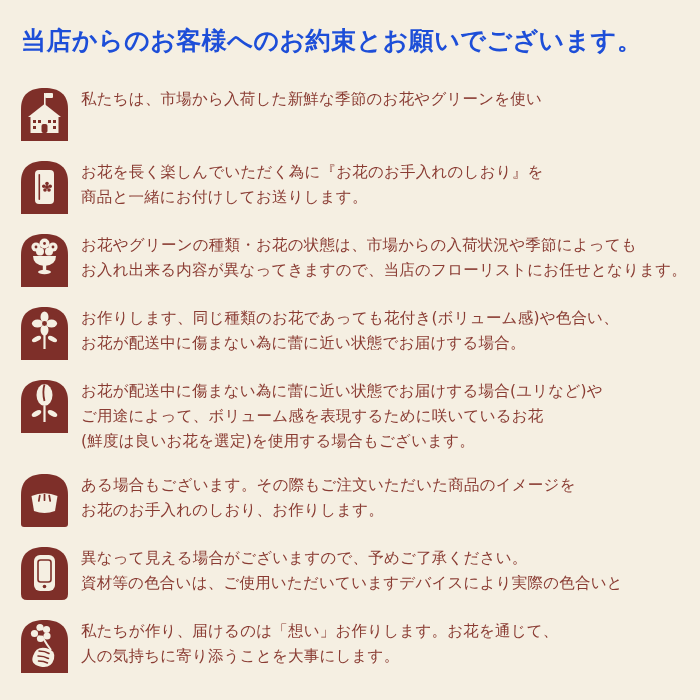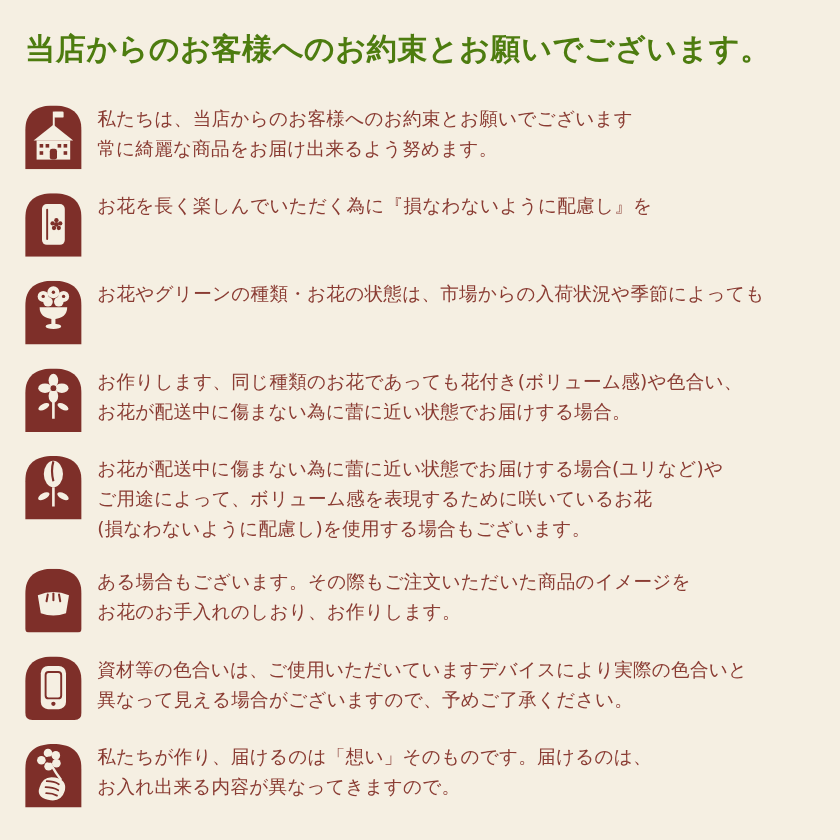--- a/index.html
+++ b/index.html
@@ -12,21 +12,21 @@
   }
   .page{
     box-sizing:border-box;
     width:700px;height:700px;
     padding:24px 8px 0 21px;
   }
   .page-title{
     font-size:25px;
     font-weight:600;
     letter-spacing:0.5px;
-    color:#4d7c0f;
+    color:#1d4ed8;
     margin:0 0 30px 0;
     white-space:nowrap;
   }
   .item{
     display:flex;
     align-items:flex-start;
     margin-bottom:19px;
   }
   .item .icon{
     flex:none;
@@ -68,41 +68,41 @@
         <rect class="rd" x="20.5" y="36" width="6" height="9" rx="2"></rect>
         <rect class="rd" x="12" y="32" width="3" height="3"></rect>
         <rect class="rd" x="17" y="32" width="3" height="3"></rect>
         <rect class="rd" x="27" y="32" width="3" height="3"></rect>
         <rect class="rd" x="32" y="32" width="3" height="3"></rect>
         <rect class="rd" x="12" y="38" width="3" height="3"></rect>
         <rect class="rd" x="32" y="38" width="3" height="3"></rect>
       </svg>
     </span>
     <div class="lines">
-      <div>私たちは、当店からのお客様へのお約束とお願いでございます</div>
-      <div>常に綺麗な商品をお届け出来るよう努めます。</div>
+      <div>私たちは、市場から入荷した新鮮な季節のお花やグリーンを使い</div>
     </div>
   </div>
 
   <div class="item">
     <span class="icon">
       <svg viewBox="0 0 47 53">
         <path class="arch" d="M0,53 L0,21 C0,6 9,0 23.5,0 C38,0 47,6 47,21 L47,53 Z"></path>
         <rect class="wt" x="14" y="9" width="19" height="34" rx="4"></rect>
         <rect class="rd" x="17.5" y="13" width="1.6" height="26" rx="0.8"></rect>
         <circle class="rd" cx="26" cy="22.5" r="1.8"></circle>
         <circle class="rd" cx="29.2" cy="25.2" r="1.8"></circle>
         <circle class="rd" cx="28" cy="29" r="1.8"></circle>
         <circle class="rd" cx="24" cy="29" r="1.8"></circle>
         <circle class="rd" cx="22.8" cy="25.2" r="1.8"></circle>
         <circle class="rd" cx="26" cy="26" r="2"></circle>
       </svg>
     </span>
     <div class="lines">
-      <div>お花を長く楽しんでいただく為に『損なわないように配慮し』を</div>
+      <div>お花を長く楽しんでいただく為に『お花のお手入れのしおり』を</div>
+      <div>商品と一緒にお付けしてお送りします。</div>
     </div>
   </div>
 
   <div class="item">
     <span class="icon">
       <svg viewBox="0 0 47 53">
         <path class="arch" d="M0,53 L0,21 C0,6 9,0 23.5,0 C38,0 47,6 47,21 L47,53 Z"></path>
         <circle class="wt" cx="15" cy="13" r="4.6"></circle>
         <circle class="wt" cx="23.5" cy="9.5" r="5"></circle>
         <circle class="wt" cx="32" cy="13" r="4.6"></circle>
@@ -111,20 +111,21 @@
         <circle class="rd" cx="15" cy="13" r="1.4"></circle>
         <circle class="rd" cx="23.5" cy="9.5" r="1.4"></circle>
         <circle class="rd" cx="32" cy="13" r="1.4"></circle>
         <path class="wt" d="M12,22 L35,22 Q35,31 23.5,32 Q12,31 12,22 Z"></path>
         <rect class="wt" x="21.8" y="31" width="3.4" height="5"></rect>
         <ellipse class="wt" cx="23.5" cy="38" rx="6.5" ry="2.2"></ellipse>
       </svg>
     </span>
     <div class="lines">
       <div>お花やグリーンの種類・お花の状態は、市場からの入荷状況や季節によっても</div>
+      <div>お入れ出来る内容が異なってきますので、当店のフローリストにお任せとなります。</div>
     </div>
   </div>
 
   <div class="item">
     <span class="icon">
       <svg viewBox="0 0 47 53">
         <path class="arch" d="M0,53 L0,21 C0,6 9,0 23.5,0 C38,0 47,6 47,21 L47,53 Z"></path>
         <ellipse class="wt" cx="23.5" cy="10" rx="4" ry="5.6"></ellipse>
         <ellipse class="wt" cx="30.5" cy="16.5" rx="5.6" ry="4"></ellipse>
         <ellipse class="wt" cx="16.5" cy="16.5" rx="5.6" ry="4"></ellipse>
@@ -148,21 +149,21 @@
         <ellipse class="wt" cx="23.5" cy="15" rx="8" ry="11"></ellipse>
         <path class="rl" stroke-width="1.8" d="M23.5,4.5 Q21.2,12 23.5,21"></path>
         <path class="wl" stroke-width="2.2" d="M23.5,26 L23.5,42"></path>
         <ellipse class="wt" cx="15.5" cy="33.5" rx="5.2" ry="2.5" transform="rotate(-28 15.5 33.5)"></ellipse>
         <ellipse class="wt" cx="31.5" cy="33.5" rx="5.2" ry="2.5" transform="rotate(28 31.5 33.5)"></ellipse>
       </svg>
     </span>
     <div class="lines">
       <div>お花が配送中に傷まない為に蕾に近い状態でお届けする場合(ユリなど)や</div>
       <div>ご用途によって、ボリューム感を表現するために咲いているお花</div>
-      <div>(損なわないように配慮し)を使用する場合もございます。</div>
+      <div>(鮮度は良いお花を選定)を使用する場合もございます。</div>
     </div>
   </div>
 
   <div class="item">
     <span class="icon">
       <svg viewBox="0 0 47 53">
         <path class="arch" d="M0,50 Q0,53 3,53 L44,53 Q47,53 47,50 L47,21 C47,6 38,0 23.5,0 C9,0 0,6 0,21 Z"></path>
         <path class="wt" d="M10.5,22 Q23.5,16.5 36.5,22 L34,37 Q23.5,41 13,37 Z"></path>
         <path class="rl" stroke-width="1.7" stroke-linecap="round" d="M18.8,21.5 L17.8,27"></path>
         <path class="rl" stroke-width="1.7" stroke-linecap="round" d="M23.5,20.5 L23.5,26.2"></path>
@@ -178,22 +179,22 @@
   <div class="item">
     <span class="icon">
       <svg viewBox="0 0 47 53">
         <path class="arch" d="M0,47 Q0,53 6,53 L41,53 Q47,53 47,47 L47,21 C47,6 38,0 23.5,0 C9,0 0,6 0,21 Z"></path>
         <rect class="wt" x="13" y="8" width="21" height="36" rx="6"></rect>
         <rect class="rl" stroke-width="1.6" x="17" y="13" width="13" height="22" rx="2.5"></rect>
         <circle class="rd" cx="23.5" cy="39.5" r="1.8"></circle>
       </svg>
     </span>
     <div class="lines">
+      <div>異なって見える場合がございますので、予めご了承ください。</div>
       <div>資材等の色合いは、ご使用いただいていますデバイスにより実際の色合いと</div>
-      <div>異なって見える場合がございますので、予めご了承ください。</div>
     </div>
   </div>
 
   <div class="item">
     <span class="icon">
       <svg viewBox="0 0 47 53">
         <path class="arch" d="M0,53 L0,21 C0,6 9,0 23.5,0 C38,0 47,6 47,21 L47,53 Z"></path>
         <circle class="wt" cx="19" cy="7.5" r="3.6"></circle>
         <circle class="wt" cx="25.5" cy="9.5" r="3.6"></circle>
         <circle class="wt" cx="26" cy="16" r="3.6"></circle>
@@ -201,18 +202,18 @@
         <circle class="wt" cx="13.5" cy="13.5" r="3.6"></circle>
         <circle class="rd" cx="20" cy="13" r="2.6"></circle>
         <path class="wl" stroke-width="2" d="M22,18 Q26,25 30,30"></path>
         <path class="wt" d="M12,36 Q15,26 25,28 Q35,30 33,39 Q30,49 19,46.5 Q9,44 12,36 Z"></path>
         <path class="rl" stroke-width="1.5" stroke-linecap="round" d="M18,31 Q24,31 28,33.5"></path>
         <path class="rl" stroke-width="1.5" stroke-linecap="round" d="M17,36 Q23,36 27.5,38.5"></path>
         <path class="rl" stroke-width="1.5" stroke-linecap="round" d="M17.5,41 Q23,41 26.5,43"></path>
       </svg>
     </span>
     <div class="lines">
-      <div>私たちが作り、届けるのは「想い」そのものです。届けるのは、</div>
-      <div>お入れ出来る内容が異なってきますので。</div>
+      <div>私たちが作り、届けるのは「想い」お作りします。お花を通じて、</div>
+      <div>人の気持ちに寄り添うことを大事にします。</div>
     </div>
   </div>
 
 </div>
 
 </body></html>

